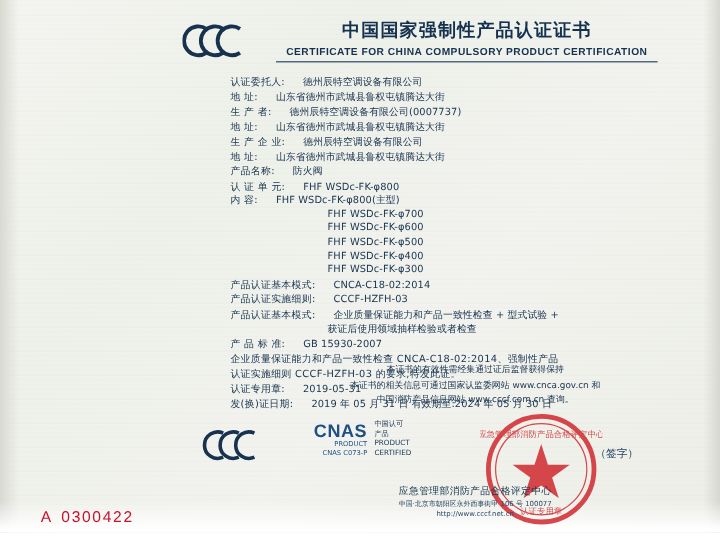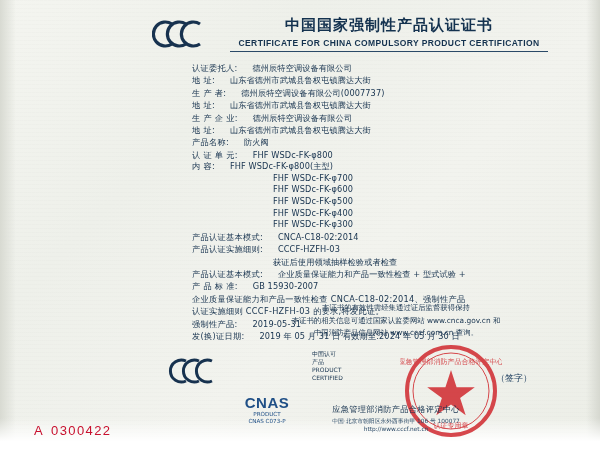--- a/index.html
+++ b/index.html
@@ -155,22 +155,21 @@
     left: 168px;
     top: 352px;
     width: 56px;
     height: 38px;
   }
   .mark-cnas {
     position: absolute;
     left: 228px;
     top: 352px;
     width: 78px;
-    text-align: center;
-    margin-top: 43px;
+    text-align: right;
   }
   .cnas-word {
     font-family: "Liberation Sans", sans-serif;
     font-size: 15px;
     font-weight: bold;
     color: #1f4f86;
     letter-spacing: 0.5px;
     line-height: 16px;
   }
   .cnas-sub {
@@ -323,41 +322,41 @@
     </div>
 
     <div class="row">
       <span class="lab">产品认证基本模式:</span>
       <span class="val">CNCA-C18-02:2014</span>
     </div>
     <div class="row">
       <span class="lab">产品认证实施细则:</span>
       <span class="val">CCCF-HZFH-03</span>
     </div>
+    <div class="row">
+      <span class="lab">产品认证基本模式:</span>
+      <span class="val">企业质量保证能力和产品一致性检查 + 型式试验 +</span>
+    </div>
     <div class="row indent">
       <span class="val">获证后使用领域抽样检验或者检查</span>
     </div>
     <div class="row">
-      <span class="lab">产品认证基本模式:</span>
-      <span class="val">企业质量保证能力和产品一致性检查 + 型式试验 +</span>
-    </div>
-    <div class="row">
       <span class="lab">产 品 标 准:</span>
       <span class="val">GB 15930-2007</span>
     </div>
 
     <div class="row">
       <span class="lab">企业质量保证能力和产品一致性检查 CNCA-C18-02:2014、强制性产品</span>
     </div>
     <div class="row">
       <span class="lab">认证实施细则 CCCF-HZFH-03 的要求,特发此证。</span>
     </div>
 
     <div class="row">
-      <span class="lab">强制性产品:</span>
+      <span class="lab">认证专用章:</span>
       <span class="val">2019-05-31</span>
     </div>
     <div class="row">
       <span class="lab">发(换)证日期:</span>
       <span class="val">2019 年 05 月 31 日    有效期至:2024 年 05 月 30 日</span>
     </div>
   </div>
 
   <div class="notes">
     <div>本证书的有效性需经集通过证后监督获得保持</div>

